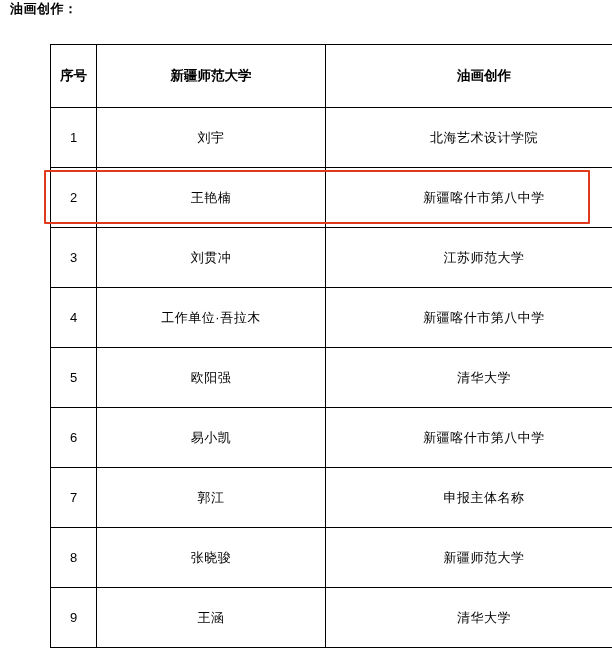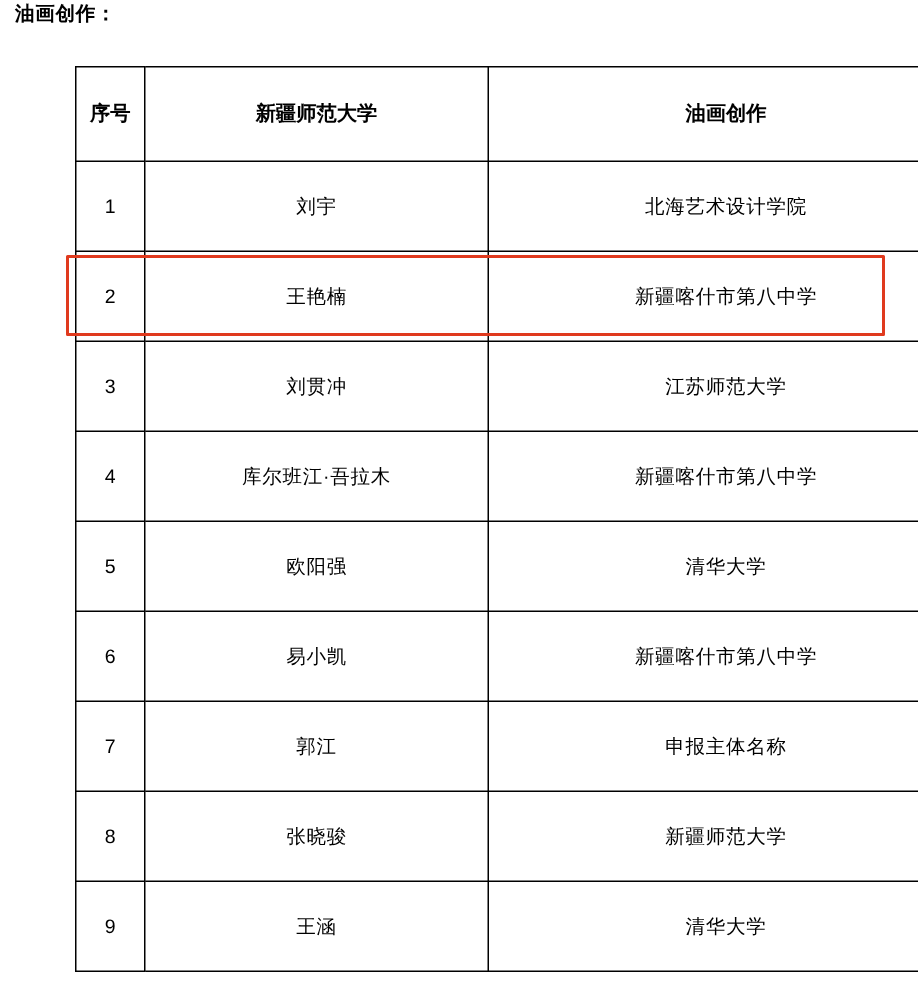--- a/index.html
+++ b/index.html
@@ -118,21 +118,21 @@
           <td class="name">王艳楠</td>
           <td class="org">新疆喀什市第八中学</td>
         </tr>
         <tr>
           <td class="idx">3</td>
           <td class="name">刘贯冲</td>
           <td class="org">江苏师范大学</td>
         </tr>
         <tr>
           <td class="idx">4</td>
-          <td class="name">库尔班江·吾拉木</td>
+          <td class="name">工作单位·吾拉木</td>
           <td class="org">新疆喀什市第八中学</td>
         </tr>
         <tr>
           <td class="idx">5</td>
           <td class="name">欧阳强</td>
           <td class="org">清华大学</td>
         </tr>
         <tr>
           <td class="idx">6</td>
           <td class="name">易小凯</td>

